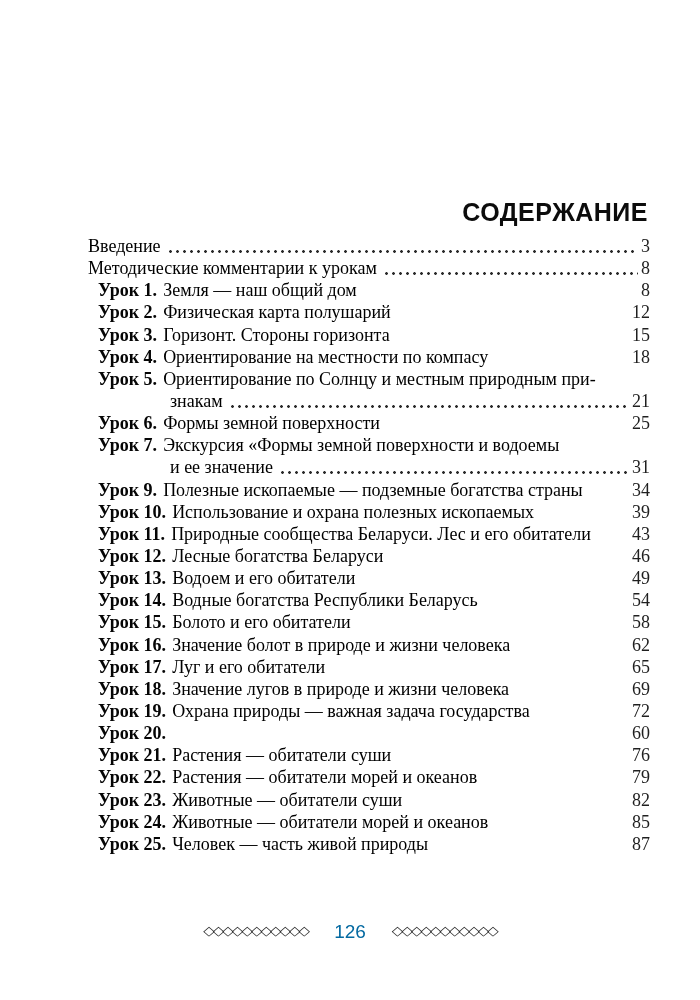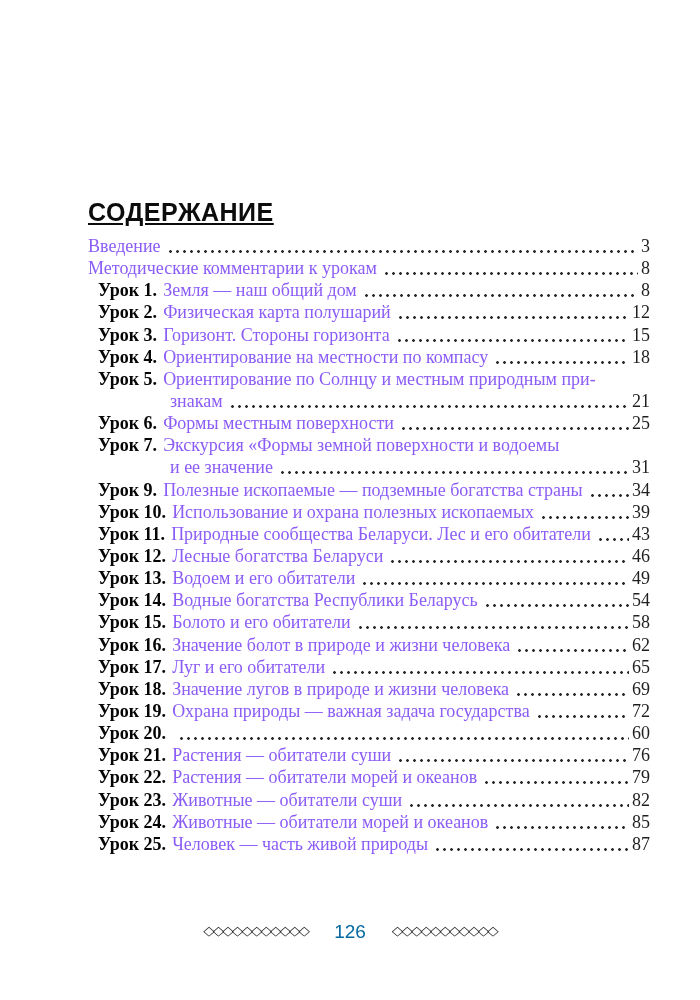--- a/index.html
+++ b/index.html
@@ -11,51 +11,50 @@
     overflow: hidden;
     font-family: "Liberation Serif", serif;
     color: #1b1b1b;
   }
   .title {
     position: absolute;
     top: 198px;
     left: 88px;
     width: 560px;
     margin: 0;
-    text-align: left;
+    text-align: right;
     font-family: "Liberation Sans", sans-serif;
     font-weight: bold;
     font-size: 25px;
     letter-spacing: 0.5px;
     color: #0c0c0c;
-    text-decoration: underline;
   }
   .toc {
     position: absolute;
     top: 235px;
     left: 88px;
     width: 562px;
   }
   .toc-row {
     display: flex;
     align-items: stretch;
     height: 22.15px;
     line-height: 22.15px;
     font-size: 18px;
     white-space: nowrap;
   }
-  .toc-row.indent-lesson { padding-left: 10px; }
+  .toc-row.indent-lesson { padding-left: 10px; align-items: flex-end; }
   .toc-row.indent-cont   { padding-left: 82px; }
   .toc-row .label {
     font-weight: bold;
     color: #050505;
     margin-right: 6px;
     flex: 0 0 auto;
   }
-  .toc-row .title-text { flex: 0 0 auto; color: #8b5cf6; }
+  .toc-row .title-text { flex: 0 0 auto; color: #000000; }
   .toc-row .leader {
     flex: 1 1 auto;
     min-width: 10px;
     margin: 0 3px 0 4px;
     background-image: radial-gradient(circle, #2a2a2a 1.1px, rgba(0,0,0,0) 1.6px);
     background-size: 7px 3px;
     background-repeat: repeat-x;
     background-position: 2px 15px;
   }
   .toc-row .pagenum {
@@ -146,21 +145,21 @@
 
   <div class="toc-row indent-cont">
 
     <span class="title-text">знакам</span>
     <span class="leader"></span>
     <span class="pagenum">21</span>
   </div>
 
   <div class="toc-row indent-lesson">
     <span class="label">Урок 6.</span>
-    <span class="title-text">Формы местным поверхности</span>
+    <span class="title-text">Формы земной поверхности</span>
     <span class="leader"></span>
     <span class="pagenum">25</span>
   </div>
 
   <div class="toc-row indent-lesson">
     <span class="label">Урок 7.</span>
     <span class="title-text">Экскурсия «Формы земной поверхности и водоемы</span>
 
   </div>
 

